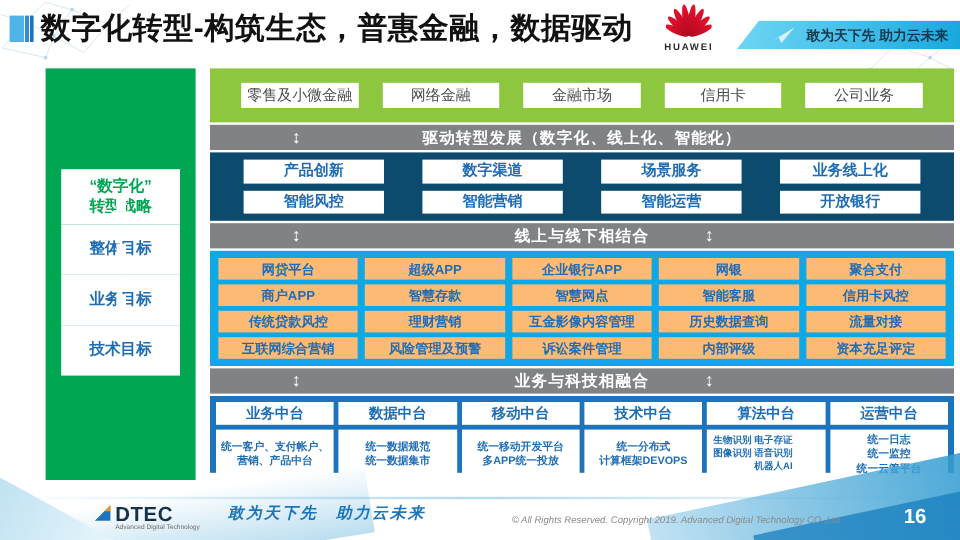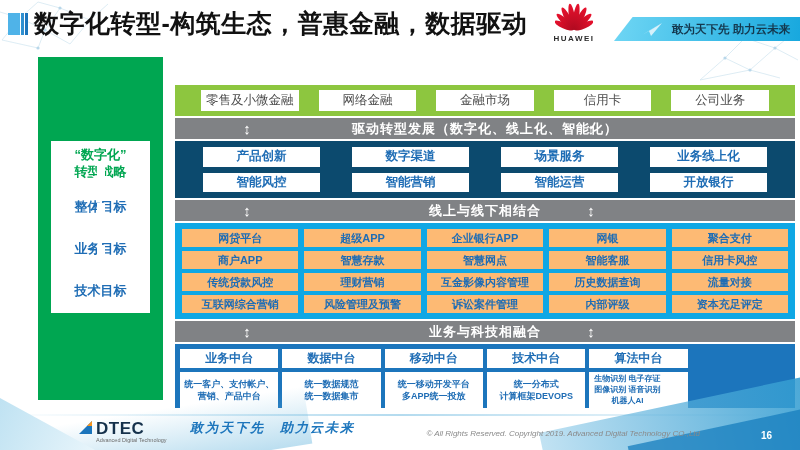--- a/index.html
+++ b/index.html
@@ -55,23 +55,23 @@
     content:""; position:absolute; left:-9px; top:-11px;
     border-left:9px solid transparent; border-right:9px solid transparent; border-top:11px solid #fff;
   }
 
   
   .right-col {
     position:absolute; left:175px; top:57px; width:620px;
     display:flex; flex-direction:column; gap:2px;
   }
   .biz-bar {
-    height:31px; background:#8DC63F;
+    height:45px; background:#8DC63F;
     display:grid; grid-template-columns:repeat(5,1fr); gap:20px;
-    padding:5px 26px; align-items:center;margin-top:28px;
+    padding:5px 26px; align-items:center;
   }
   .biz-cell {
     height:21px; background:#fff; display:flex; align-items:center; justify-content:center;
     font-size:12.5px; color:#4d4d4d; font-weight:500;
   }
   .gray-bar {
     height:21px; background:#808285; position:relative;
     display:flex; align-items:center; justify-content:center;
     color:#fff; font-size:13px; font-weight:bold; letter-spacing:1px;
   }
@@ -104,21 +104,21 @@
   .plat-col { display:flex; flex-direction:column; gap:4px; }
   .plat-header {
     height:19px; background:#fff; display:flex; align-items:center; justify-content:center;
     font-size:12px; font-weight:bold; color:#1F6DB5;
   }
   .plat-detail {
     flex:1; background:#fff; display:flex; align-items:center; justify-content:center;
     text-align:center; font-size:9px; font-weight:bold; color:#1F6DB5; line-height:1.35;
     padding:2px 3px;
   }
-  .plat-detail.tiny { font-size:8px; text-align:center; justify-content:flex-start; padding-left:5px; }
+  .plat-detail.tiny { font-size:8px; text-align:right; justify-content:flex-start; padding-left:5px; }
 
   
   .swoosh { position:absolute; pointer-events:none; }
   .sw-band1 { left:-50px; bottom:-22px; width:360px; height:58px; transform:rotate(-9deg);
     background:linear-gradient(rgba(150,205,235,0),rgba(120,190,225,.5)); }
   .sw-tri { left:0; bottom:0; width:95px; height:52px;
     background:linear-gradient(115deg,#BFE2F2,#E8F5FB); clip-path:polygon(0 0,100% 100%,0 100%); }
   .sw-right1 { right:-34px; bottom:-30px; width:290px; height:78px; transform:rotate(-12deg);
     background:linear-gradient(90deg,rgba(143,203,233,.55),rgba(46,154,208,.9)); }
   .sw-right2 { right:-20px; bottom:-18px; width:190px; height:42px; transform:rotate(-12deg);
@@ -132,21 +132,21 @@
   .footer-slogan {
     position:absolute; left:190px; bottom:13px; z-index:3;
     font-size:13px; font-weight:bold; font-style:italic; color:#1C75BC; letter-spacing:2px;
   }
   .footer-copy {
     position:absolute; right:100px; bottom:12px; z-index:3;
     font-size:8px; font-style:italic; color:#8a8a8a;
   }
   .page-num {
     position:absolute; right:28px; bottom:9px; z-index:4;
-    font-size:10px; font-weight:bold; color:#ffffff;margin-top:25px;
+    font-size:17px; font-weight:bold; color:#ffffff;margin-top:25px;
   }
 </style>
 </head>
 <body>
 
 <svg class="net-deco net-tl" width="110" height="60" viewBox="0 0 110 60">
   <g stroke="#A8CFE3" stroke-width="0.7" fill="none">
     <polyline points="2,40 20,18 45,30 60,8 90,20 108,4"></polyline>
     <polyline points="0,12 20,18 38,2 60,8"></polyline>
     <polyline points="2,40 38,48 45,30 70,44 90,20"></polyline>
@@ -298,20 +298,26 @@
       <div class="plat-header">技术中台</div>
       <div class="plat-detail preline">统一分布式
 计算框架DEVOPS</div>
     </div>
     <div class="plat-col">
       <div class="plat-header">算法中台</div>
       <div class="plat-detail tiny preline">生物识别 电子存证
 图像识别 语音识别
 机器人AI</div>
     </div>
+    <div class="plat-col">
+      <div class="plat-header">运营中台</div>
+      <div class="plat-detail preline">统一日志
+统一监控
+统一云管平台</div>
+    </div>
   </div>
 
 </div>
 
 <div class="swoosh sw-hair"></div>
 <div class="swoosh sw-band1"></div>
 <div class="swoosh sw-tri"></div>
 <div class="swoosh sw-right1"></div>
 <div class="swoosh sw-right2"></div>
 

